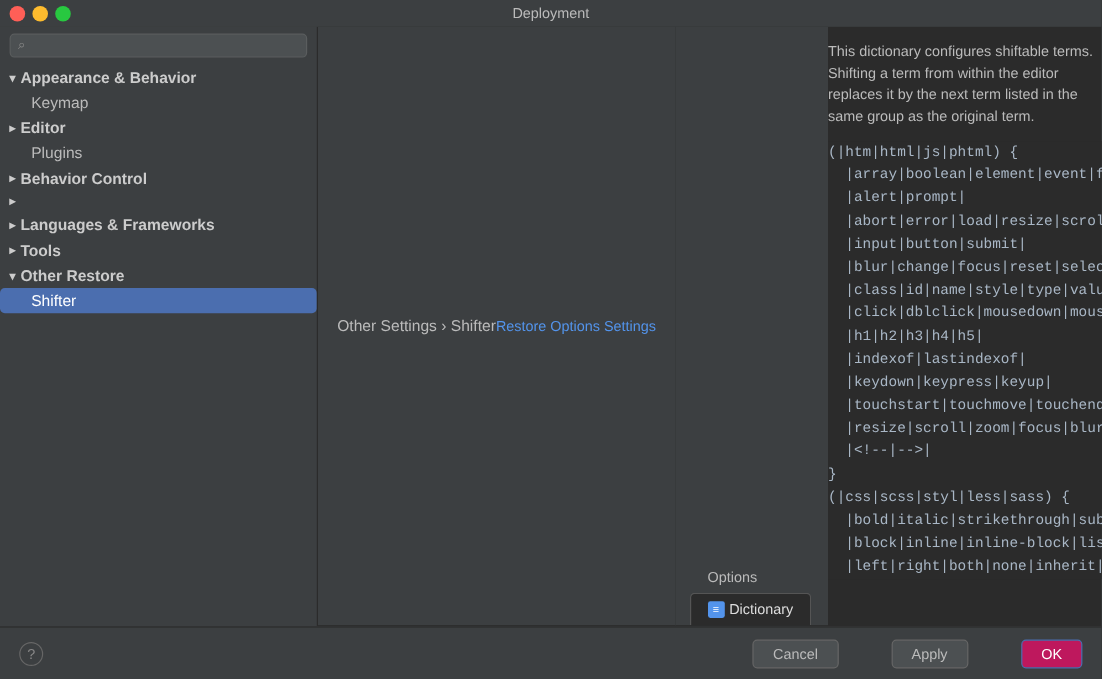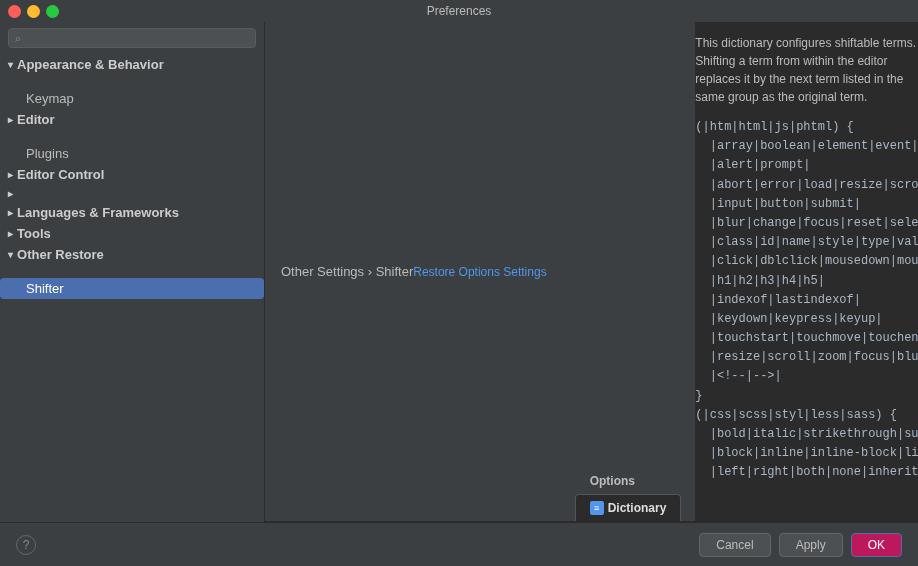--- a/index.html
+++ b/index.html
@@ -106,21 +106,20 @@
       margin-right: 4px;
       font-size: 10px;
       display: inline-block;
     }
     .nav-item.section-header {
       font-weight: 600;
       color: #cccccc;
     }
     .nav-item.child {
       padding-left: 26px;
-      margin-top: 13px;
     }
 
     
     .content-area {
       flex: 1;
       background: #2b2b2b;
       display: flex;
       flex-direction: row;
       overflow: hidden;
     }
@@ -159,21 +158,20 @@
       color: #bbbbbb;
       font-size: 12px;
       border: 1px solid transparent;
       border-bottom: none;
       border-radius: 4px 4px 0 0;
       margin-right: 2px;
       background: transparent;
       display: flex;
       align-items: center;
       gap: 4px;
-      font-weight: bold;
     }
     .tab.active {
       background: #2b2b2b;
       border-color: #555;
       color: #dddddd;
     }
     .tab-icon {
       width: 14px;
       height: 14px;
       background: #5394ec;
@@ -237,37 +235,38 @@
       gap: 8px;
     }
     .btn {
       padding: 4px 16px;
       border-radius: 4px;
       border: 1px solid #666;
       font-size: 12px;
       cursor: pointer;
       background: #4c5052;
       color: #bbbbbb;
+      margin-left: 36px;
     }
     .btn.primary {
       background: #be185d;
       border-color: #4b6eaf;
       color: #ffffff;
     }
   </style>
 </head>
 <body>
 
 <div class="title-bar">
   <div class="title-bar-buttons">
     <div class="tb-btn tb-close"></div>
     <div class="tb-btn tb-minimize"></div>
     <div class="tb-btn tb-maximize"></div>
   </div>
-  <span class="title-bar-title">Preferences</span>
+  <span class="title-bar-title">Deployment</span>
 </div>
 
 <div class="main-container">
 
   <div class="sidebar">
     <div class="search-box">
       <span class="search-icon-svg">⌕</span>
       <input type="text" placeholder="" style="">
     </div>
 
@@ -281,21 +280,21 @@
         </div>
         <div class="nav-item section-header">
           <span class="arrow">▸</span>
           <span>Editor</span>
         </div>
         <div class="nav-item child">
           <span>Plugins</span>
         </div>
         <div class="nav-item section-header">
           <span class="arrow">▸</span>
-          <span>Editor Control</span>
+          <span>Behavior Control</span>
         </div>
         <div class="nav-item section-header">
           <span class="arrow">▸</span>
         </div>
         <div class="nav-item section-header">
           <span class="arrow">▸</span>
           <span>Languages &amp; Frameworks</span>
         </div>
         <div class="nav-item section-header">
           <span class="arrow">▸</span>

